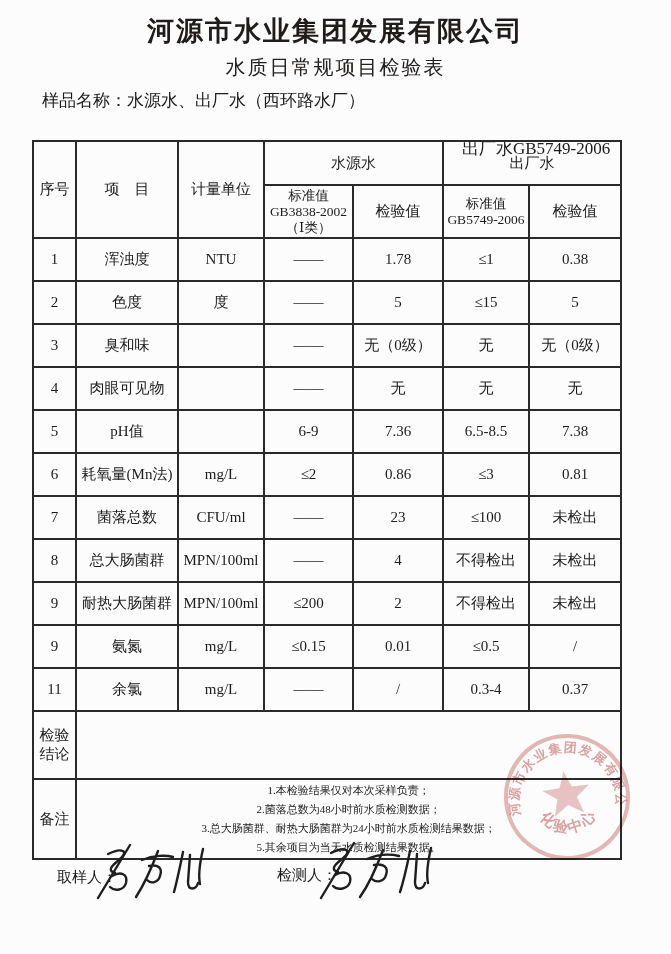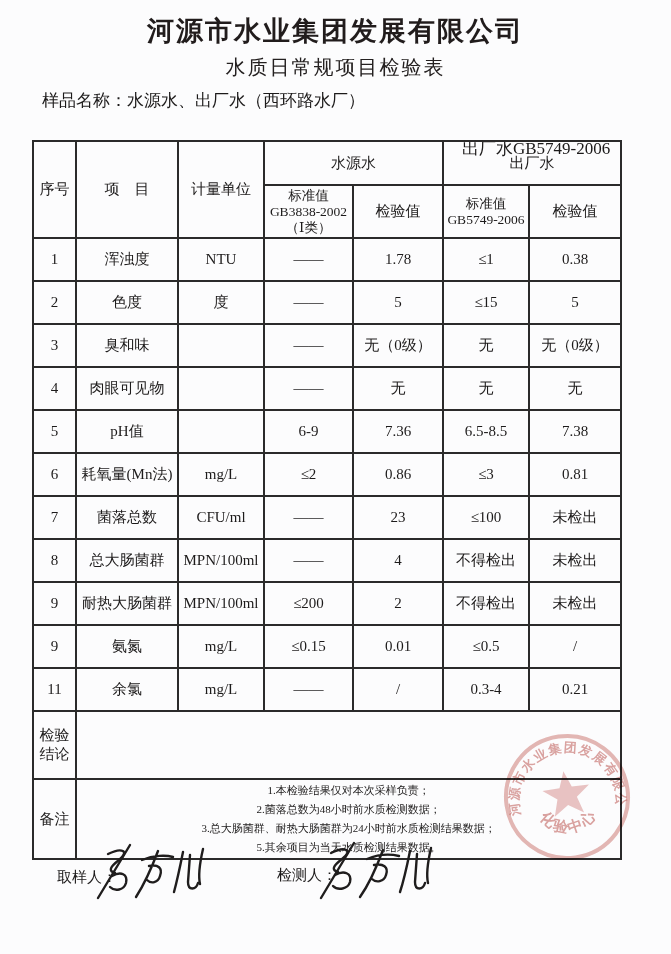--- a/index.html
+++ b/index.html
@@ -229,21 +229,21 @@
           <td>/</td>
         </tr>
 
         <tr>
           <td>11</td>
           <td class="item-cell">余氯</td>
           <td>mg/L</td>
           <td>——</td>
           <td>/</td>
           <td>0.3-4</td>
-          <td>0.21</td>
+          <td>0.37</td>
         </tr>
       </tbody>
     <tbody>
       <tr class="conclusion">
         <td class="pre">检验
 结论</td>
         <td colspan="6"></td>
       </tr>
       <tr class="remark">
         <td>备注</td>

